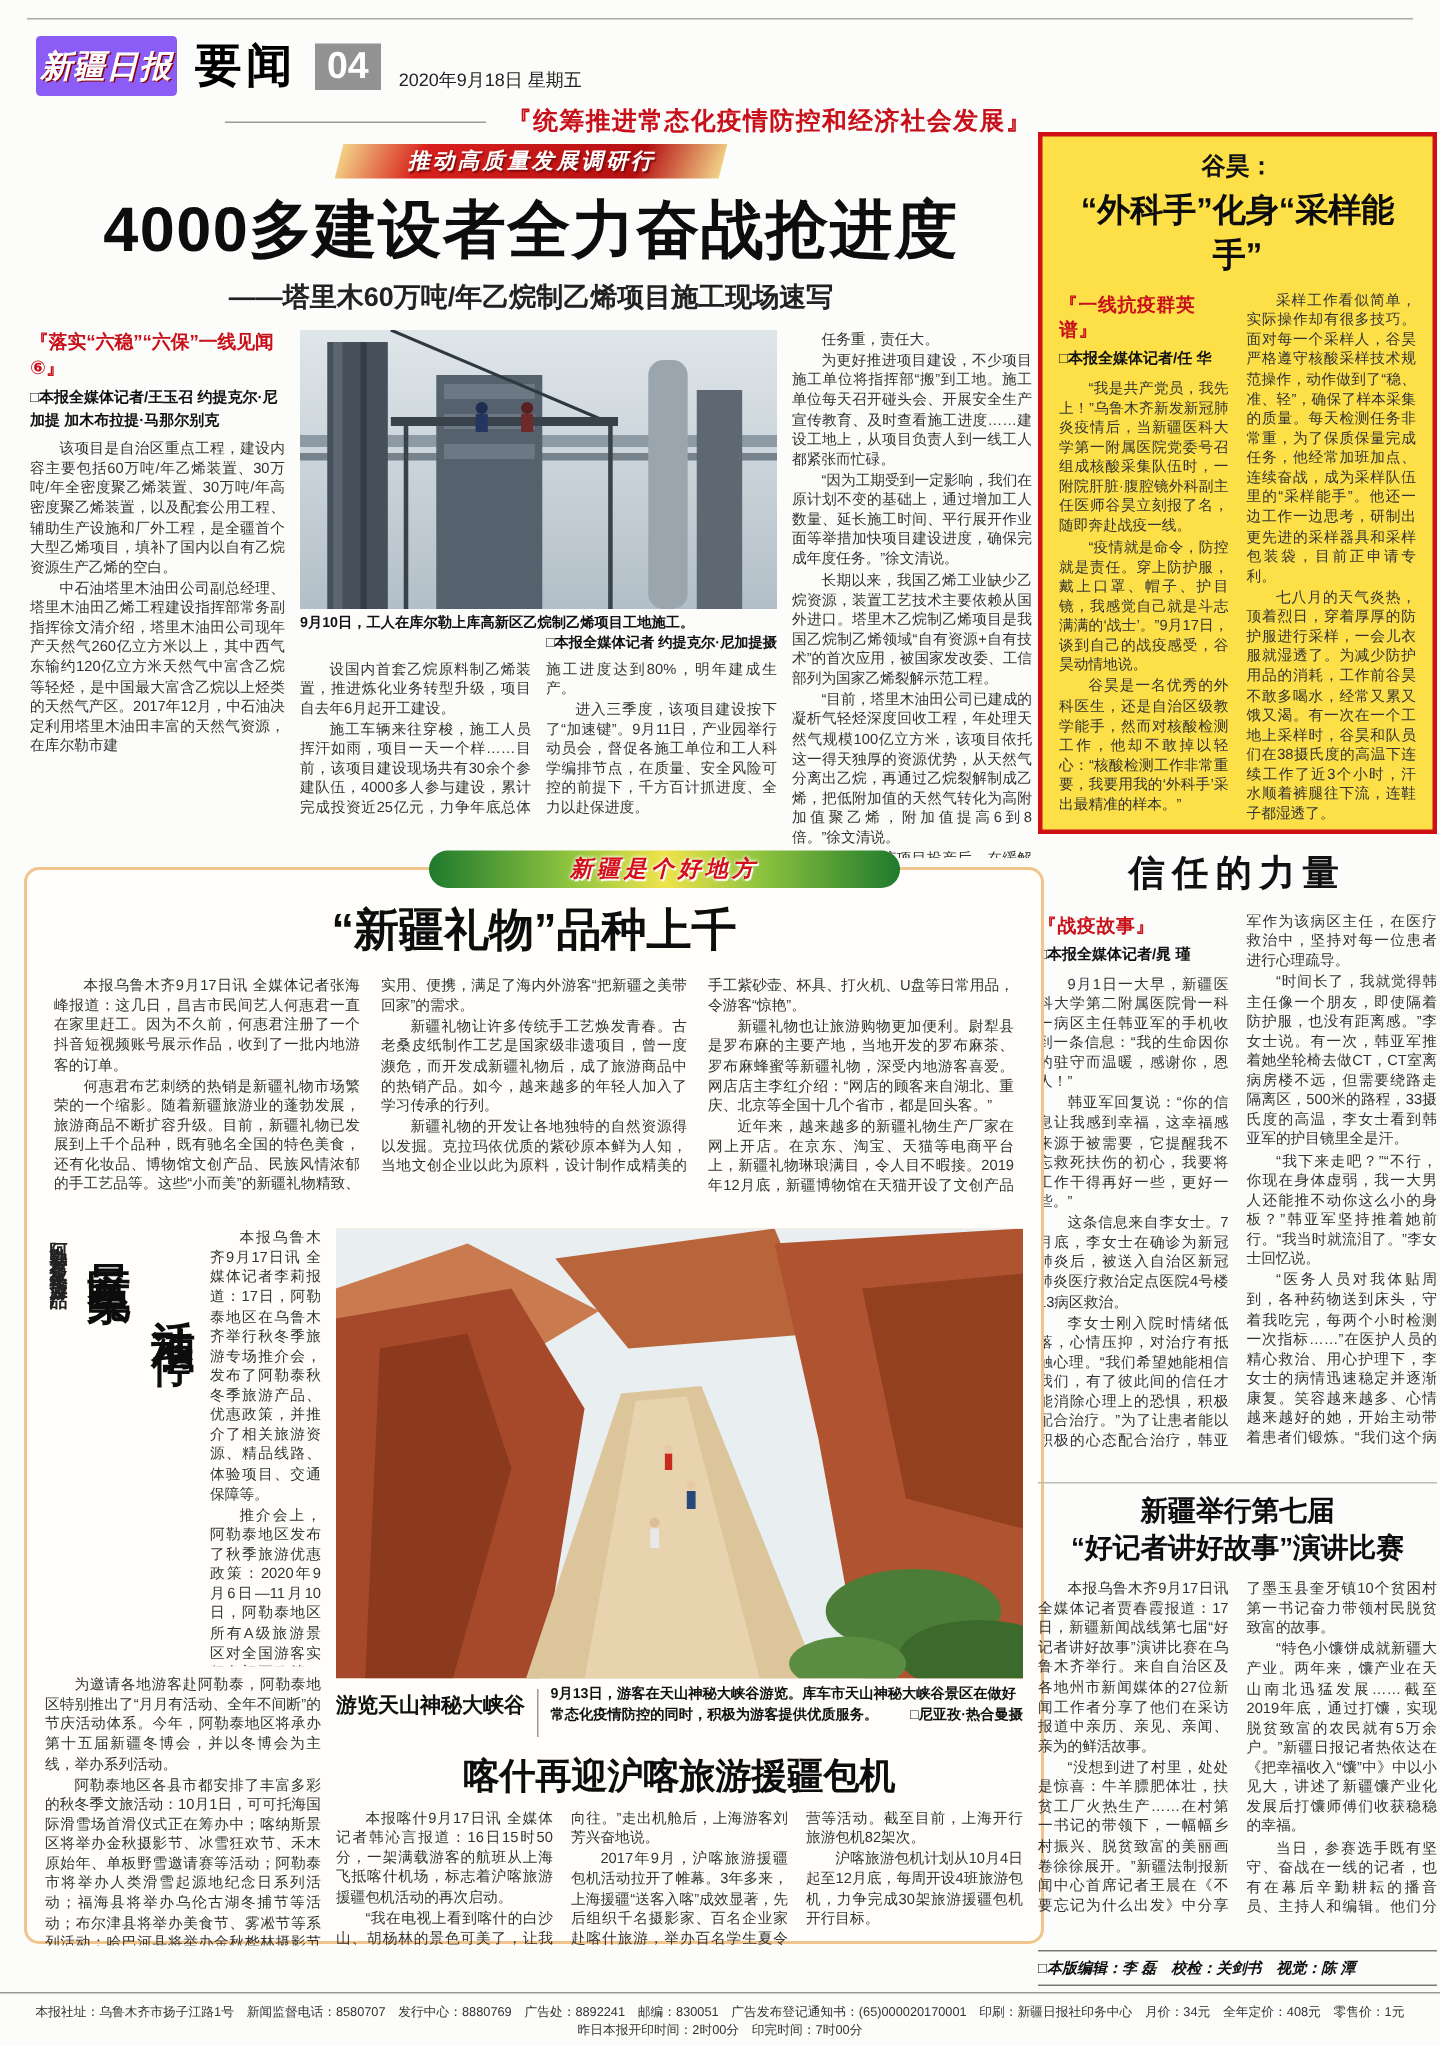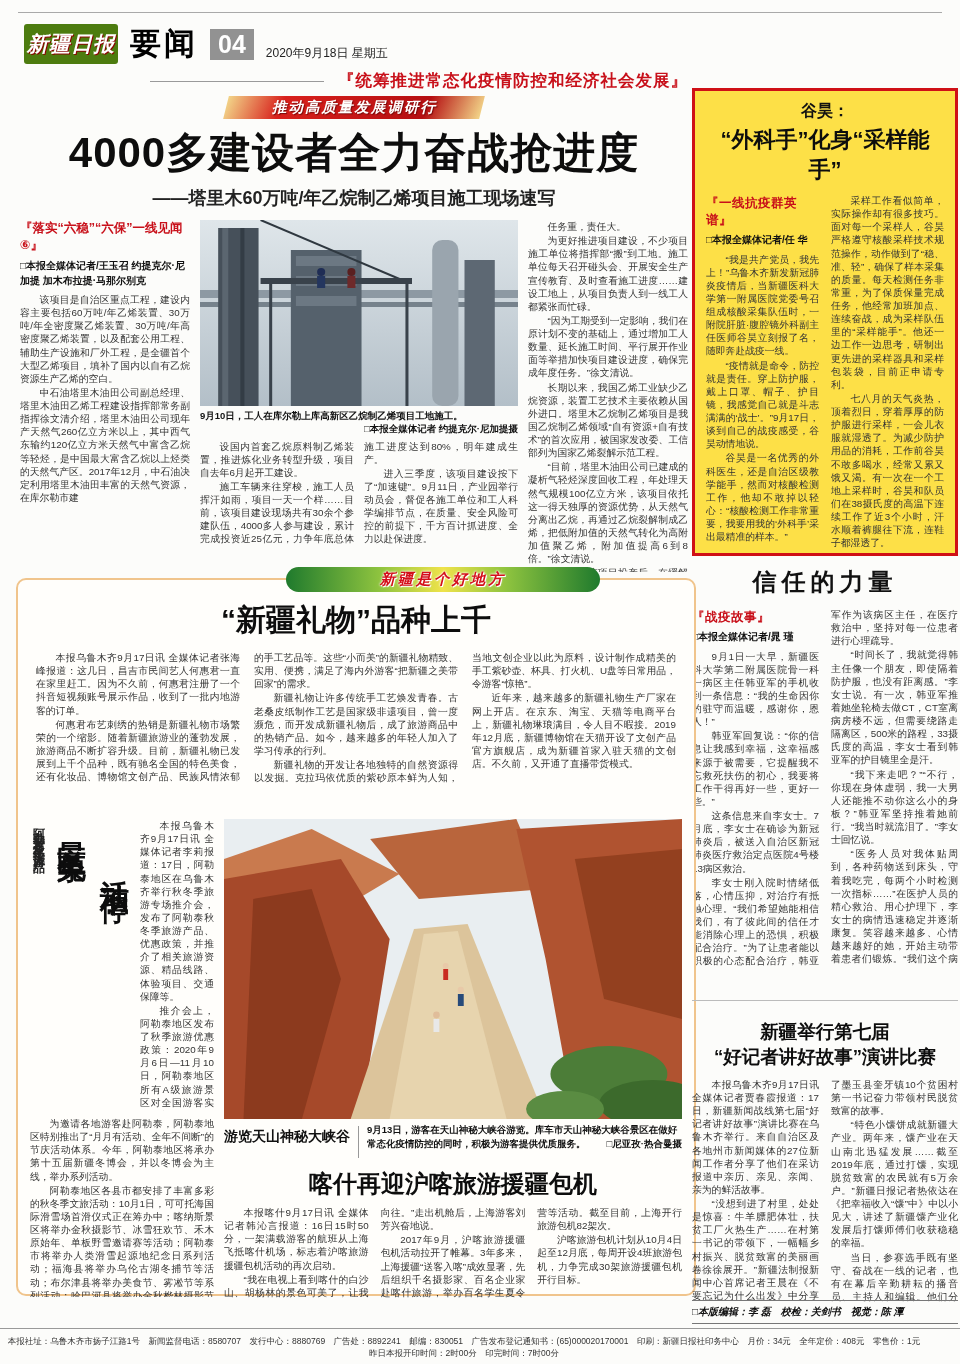--- a/index.html
+++ b/index.html
@@ -10,21 +10,21 @@
   }
   .abs { position:absolute; }
   p.para { font-size:9.8px; line-height:1.34; text-align:justify; text-indent:2em; color:#333; margin-bottom:1px; }
   .byline { font-size:10px; font-weight:bold; line-height:1.45; margin:3px 0 5px; color:#111; }
   .kicker-tag { color:#c8101a; font-weight:bold; font-size:12.5px; margin:1px 0 4px; letter-spacing:.5px; }
   .kicker-tag::before { content:"『"; } .kicker-tag::after { content:"』"; }
 
   
   .rule-top { left:18px; top:12px; width:924px; height:1px; background:#a9a9a9; }
   .masthead { left:24px; top:22px; height:44px; display:flex; align-items:center; gap:12px; }
-  .logo { width:94px; height:40px; background:#4d7c0f; color:#fff; display:flex; align-items:center; justify-content:center;
+  .logo { width:94px; height:40px; background:#8b5cf6; color:#fff; display:flex; align-items:center; justify-content:center;
           font-size:21px; font-weight:900; font-style:italic; letter-spacing:1px; border-radius:3px; text-shadow:1px 1px 0 #8c0000; }
   .section { font-size:31px; font-weight:900; letter-spacing:3px; color:#000; }
   .pagenum { background:#929292; color:#fff; font-size:25px; font-weight:900; padding:1px 8px; }
   .date { font-size:12px; color:#222; align-self:flex-end; padding-bottom:4px; }
 
   
   .campaign { left:20px; top:70px; width:668px; height:22px; display:flex; align-items:center; }
   .campaign-spacer { width:130px; }
   .campaign-line { flex:1; height:1px; background:#9a9a9a; margin-right:14px; }
   .campaign-text { color:#c8101a; font-size:16.5px; font-weight:900; letter-spacing:1px; white-space:nowrap; }
@@ -85,28 +85,28 @@
   .canyon svg { display:block; width:100%; height:100%; }
   .canyon-caption { display:flex; gap:8px; margin-top:4px; align-items:flex-start; }
   .canyon-label { font-size:14px; font-weight:900; white-space:nowrap; padding-top:5px; color:#111; }
   .vdiv { width:1px; height:32px; background:#999; margin-top:3px; }
   .canyon-text { flex:1; font-size:9.5px; font-weight:bold; line-height:1.5; color:#111; }
   .canyon-text .credit-right { float:right; }
   .charter-title { text-align:center; font-size:24px; font-weight:900; color:#0d0d0d; margin:10px 0 6px; }
   .charter-body { column-count:3; column-gap:12px; height:102px; overflow:hidden; }
 
   
-  .speech { left:692px; top:988px; width:266px; height:306px; border-top:1px solid #bbb; padding-top:19px;margin-top:12px; }
+  .speech { left:692px; top:988px; width:266px; height:306px; border-top:1px solid #bbb; padding-top:6px; }
   .speech h3 { text-align:center; font-size:18.5px; font-weight:900; line-height:1.35; color:#0d0d0d; }
   .speech-body { height:236px; margin-top:8px; }
 
   
   .editor-row { left:692px; top:1300px; width:266px; border-top:1px solid #777; border-bottom:1px solid #777; padding:4px 0; font-size:10px; font-weight:bold; color:#111;font-style:italic; }
   .rule-bottom { left:0; top:1328px; width:960px; height:1px; background:#999; }
-  .address { left:4px; top:1336px; width:920px; text-align:center; font-size:8.5px; color:#333; }
+  .address { left:20px; top:1336px; width:920px; text-align:center; font-size:8.5px; color:#333; }
 </style>
 </head>
 <body>
 
 <div class="rule-top abs"></div>
 <div class="masthead abs">
   <div class="logo">新疆日报</div>
   <div class="section">要闻</div>
   <div class="pagenum">04</div>
   <div class="date">2020年9月18日 星期五</div>
@@ -213,20 +213,21 @@
 </div>
 
 <div class="orangebox abs">
   <div class="xj-banner">新疆是个好地方</div>
   <div class="gifts-title">“新疆礼物”品种上千</div>
   <div class="gifts-body">
       <p class="para">本报乌鲁木齐9月17日讯 全媒体记者张海峰报道：这几日，昌吉市民间艺人何惠君一直在家里赶工。因为不久前，何惠君注册了一个抖音短视频账号展示作品，收到了一批内地游客的订单。</p>
       <p class="para">何惠君布艺刺绣的热销是新疆礼物市场繁荣的一个缩影。随着新疆旅游业的蓬勃发展，旅游商品不断扩容升级。目前，新疆礼物已发展到上千个品种，既有驰名全国的特色美食，还有化妆品、博物馆文创产品、民族风情浓郁的手工艺品等。这些“小而美”的新疆礼物精致、实用、便携，满足了海内外游客“把新疆之美带回家”的需求。</p>
       <p class="para">新疆礼物让许多传统手工艺焕发青春。古老桑皮纸制作工艺是国家级非遗项目，曾一度濒危，而开发成新疆礼物后，成了旅游商品中的热销产品。如今，越来越多的年轻人加入了学习传承的行列。</p>
       <p class="para">新疆礼物的开发让各地独特的自然资源得以发掘。克拉玛依优质的紫砂原本鲜为人知，当地文创企业以此为原料，设计制作成精美的手工紫砂壶、杯具、打火机、U盘等日常用品，令游客“惊艳”。</p>
+      <p class="para">新疆礼物也让旅游购物更加便利。尉犁县是罗布麻的主要产地，当地开发的罗布麻茶、罗布麻蜂蜜等新疆礼物，深受内地游客喜爱。网店店主李红介绍：“网店的顾客来自湖北、重庆、北京等全国十几个省市，都是回头客。”</p>
       <p class="para">近年来，越来越多的新疆礼物生产厂家在网上开店。在京东、淘宝、天猫等电商平台上，新疆礼物琳琅满目，令人目不暇接。2019年12月底，新疆博物馆在天猫开设了文创产品官方旗舰店，成为新疆首家入驻天猫的文创店。不久前，又开通了直播带货模式。</p>
     </div>
 
   <div class="lower">
 
     <div class="scenic">
       <div class="scenic-top">
         <div class="scenic-side-label">阿勒泰发布秋冬季旅游产品</div>
         <div class="scenic-title">
           <span class="t1">景区免票</span>

